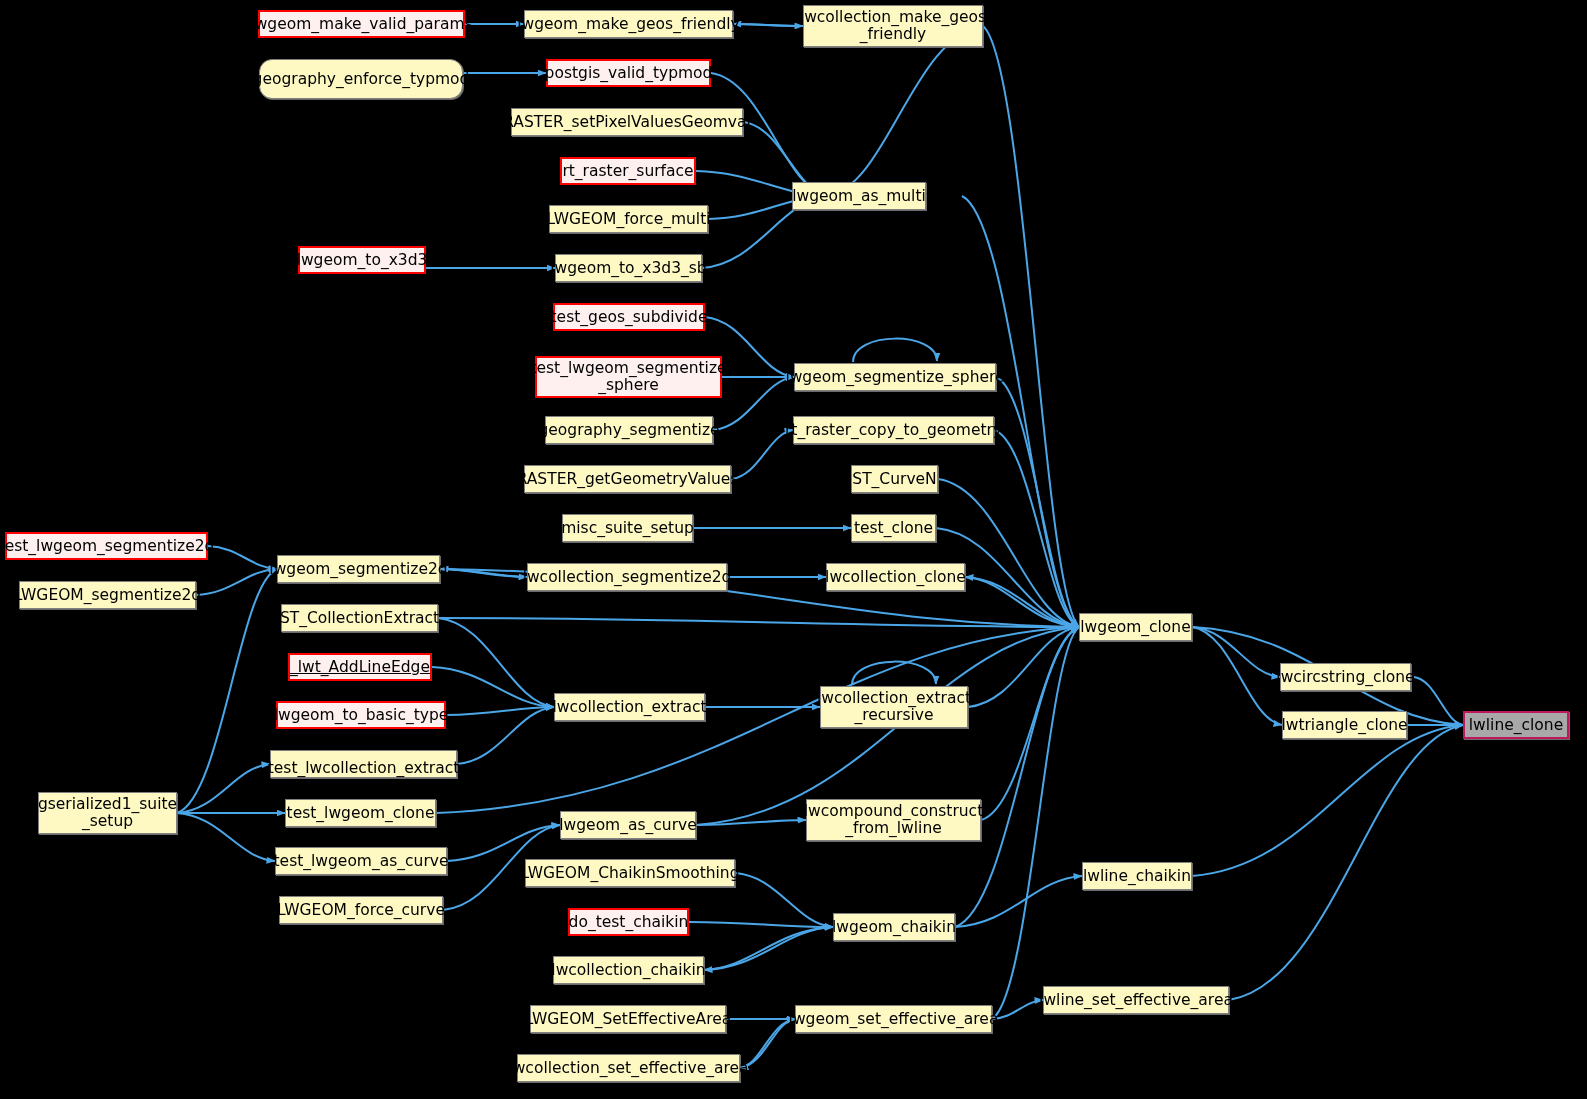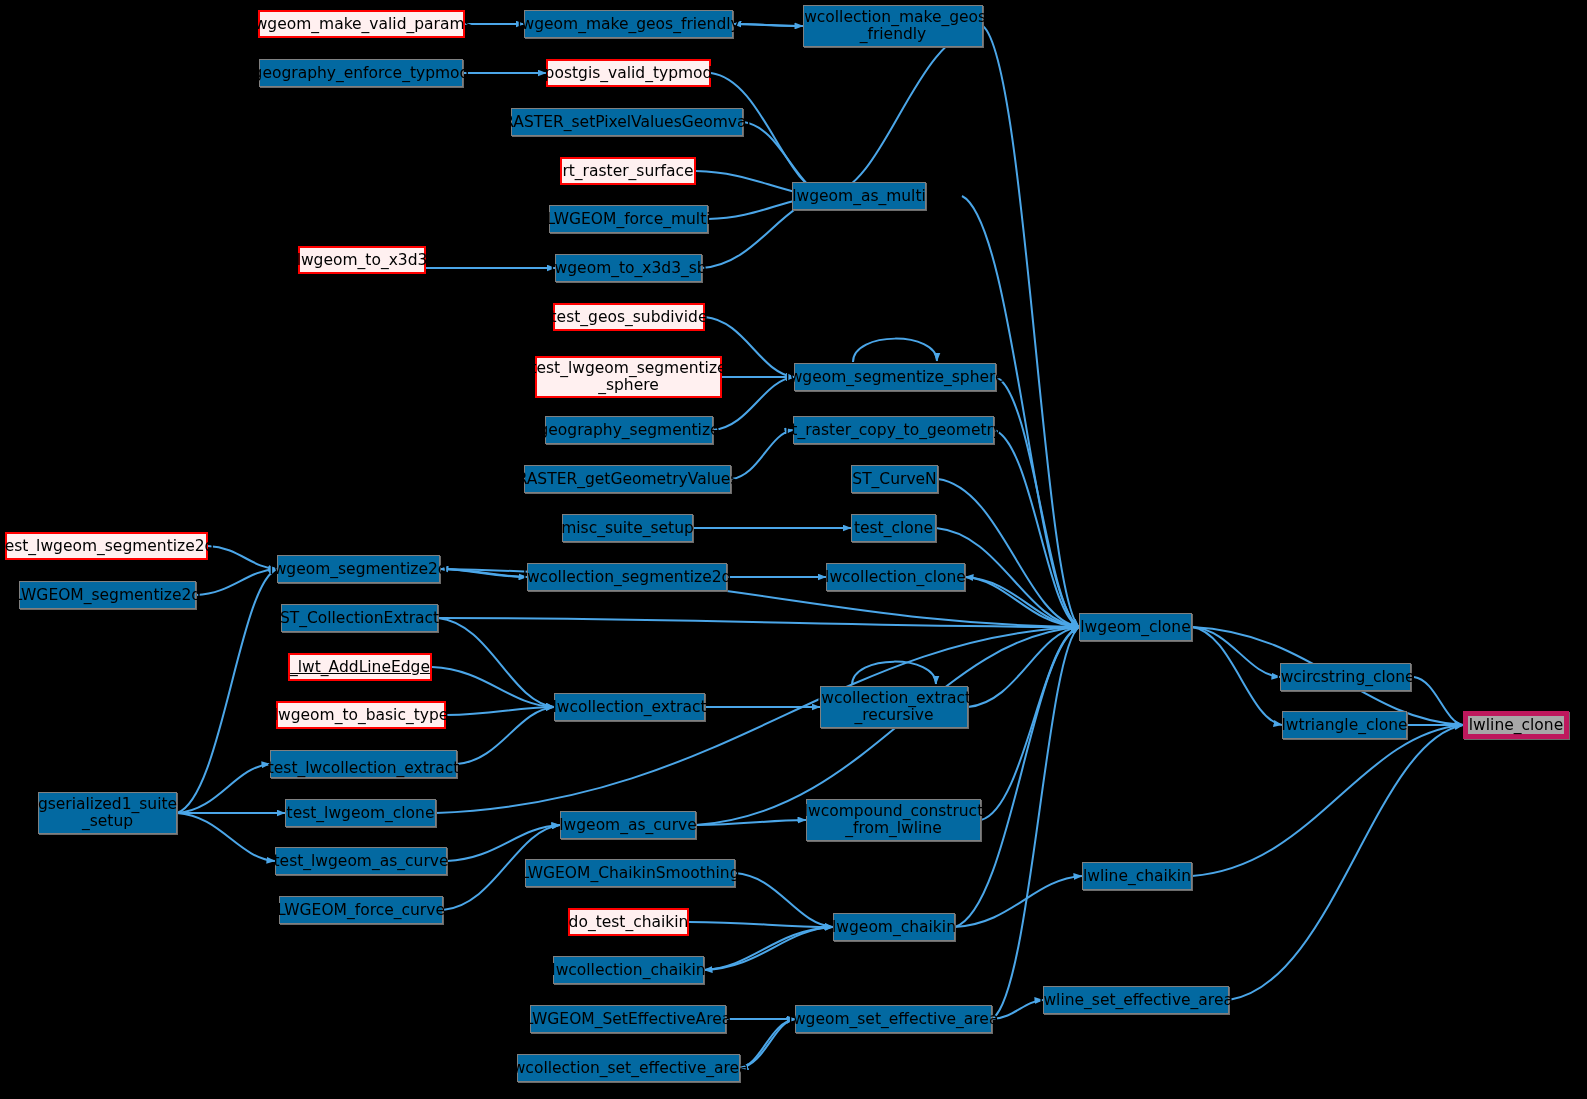--- a/index.html
+++ b/index.html
@@ -1,25 +1,25 @@
 <!DOCTYPE html>
 <html><head>
 <meta charset="utf-8">
 <style>
   html,body{margin:0;padding:0;background:#000;}
   #canvas{position:relative;width:1587px;height:1099px;background:#000;overflow:hidden;
           font-family:"DejaVu Sans","Liberation Sans",sans-serif;}
   svg#edges{position:absolute;left:0;top:0;width:1587px;height:1099px;}
   .node{position:absolute;box-sizing:border-box;display:flex;align-items:center;
         justify-content:center;text-align:center;line-height:1.08;
-        font-size:15.5px;color:#000;background:#0369a1;
+        font-size:15.5px;color:#000;background:#fef9c3;
         border:1px solid #808080;
         box-shadow:1px 1px 0 0 #6b6b6b;}
   .node.red{background:#fff0f0;border:2px solid #ff0000;box-shadow:none;}
-  .node.hl{background:#a8a8a8;border:5px solid #be185d;}
+  .node.hl{background:#a8a8a8;border:2px solid #be185d;}
   .node span{display:block;padding:0 5px;white-space:pre-line;}
 </style>
 </head>
 <body>
 
 <div id="canvas">
   <svg id="edges">
     <defs>
       <marker id="ah" markerWidth="9" markerHeight="7" refX="8.5" refY="3.5" orient="auto" markerUnits="userSpaceOnUse">
         <polygon points="0,0 9,3.5 0,7" fill="#4ba6e8"></polygon>
@@ -99,21 +99,21 @@
       <div class="node red" style="left: 258px; top: 10px; width: 207px; height: 28px;">
         <span>lwgeom_make_valid_params</span>
       </div>
       <div class="node" style="left: 524px; top: 10px; width: 209px; height: 28px;">
         <span>lwgeom_make_geos_friendly</span>
       </div>
       <div class="node" style="left: 803px; top: 5px; width: 180px; height: 42px;">
         <span>lwcollection_make_geos
 _friendly</span>
       </div>
-      <div class="node" style="left: 259px; top: 59px; width: 204px; height: 28px;">
+      <div class="node" style="left: 259px; top: 59px; width: 204px; height: 40px; border-radius: 13px;">
         <span>geography_enforce_typmod</span>
       </div>
       <div class="node red" style="left: 546px; top: 59px; width: 165px; height: 28px;">
         <span>postgis_valid_typmod</span>
       </div>
       <div class="node" style="left: 511px; top: 108px; width: 232px; height: 28px;">
         <span>RASTER_setPixelValuesGeomval</span>
       </div>
       <div class="node red" style="left: 560px; top: 157px; width: 136px; height: 28px;">
         <span>rt_raster_surface</span>

